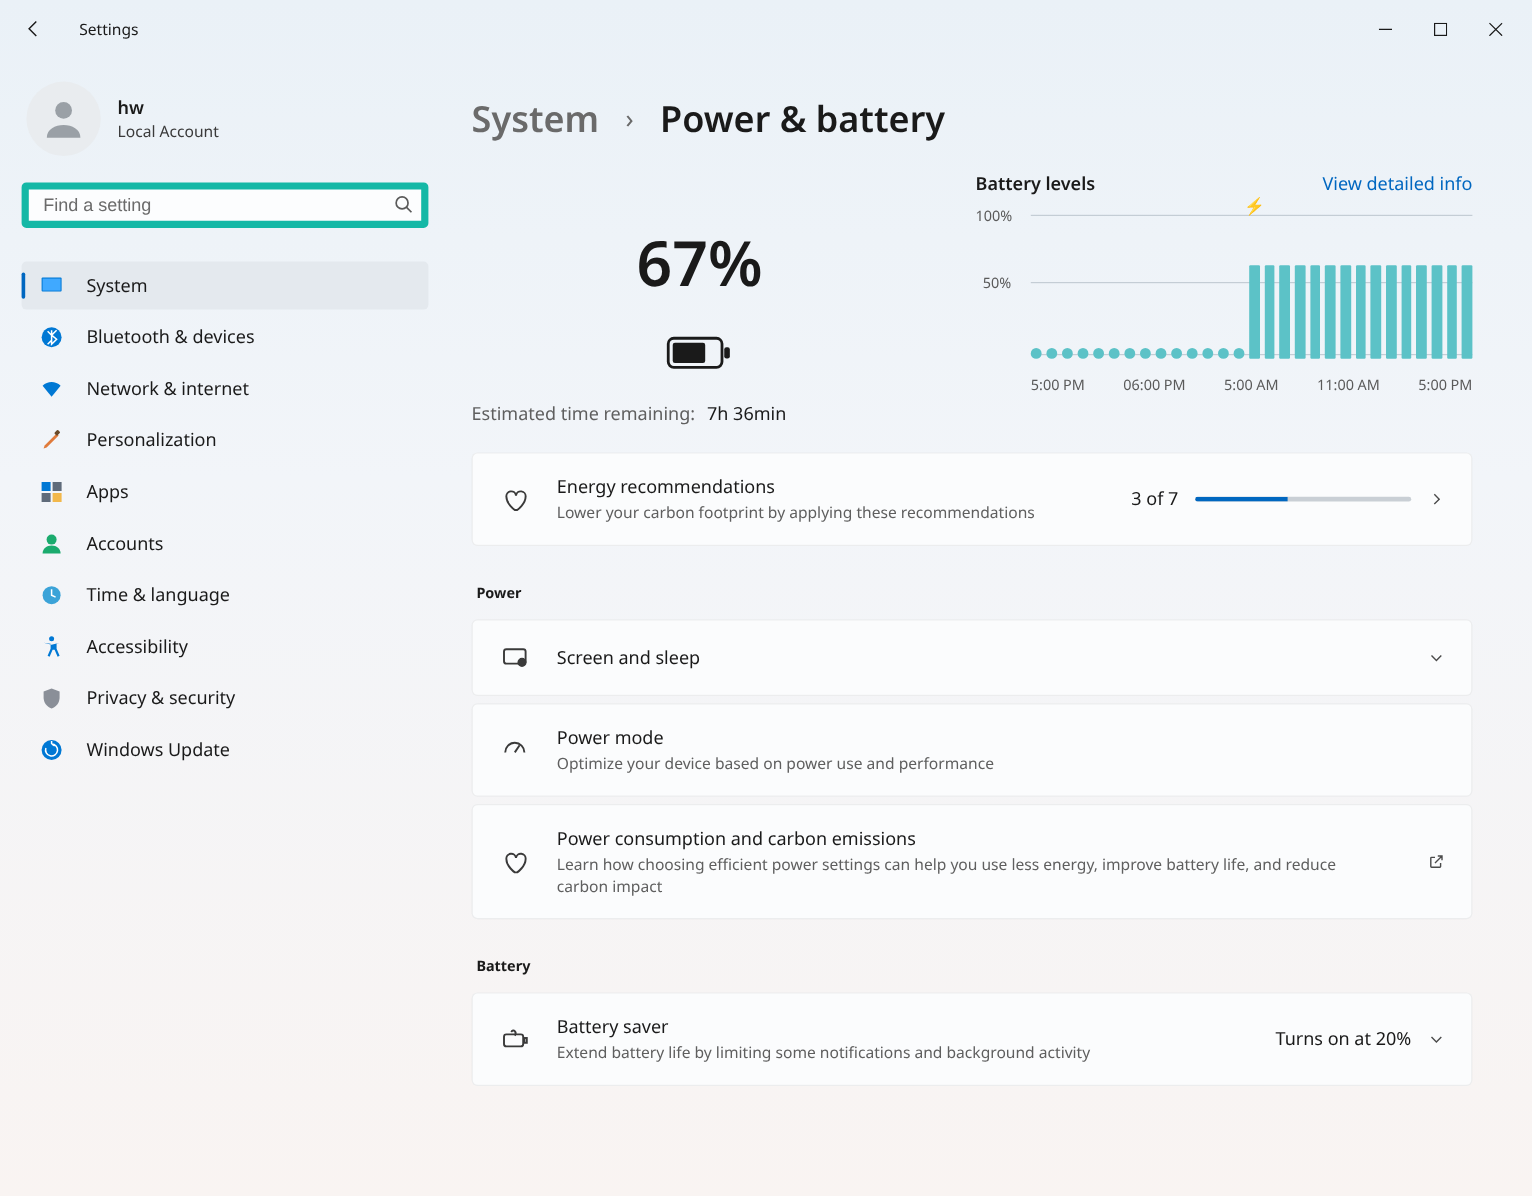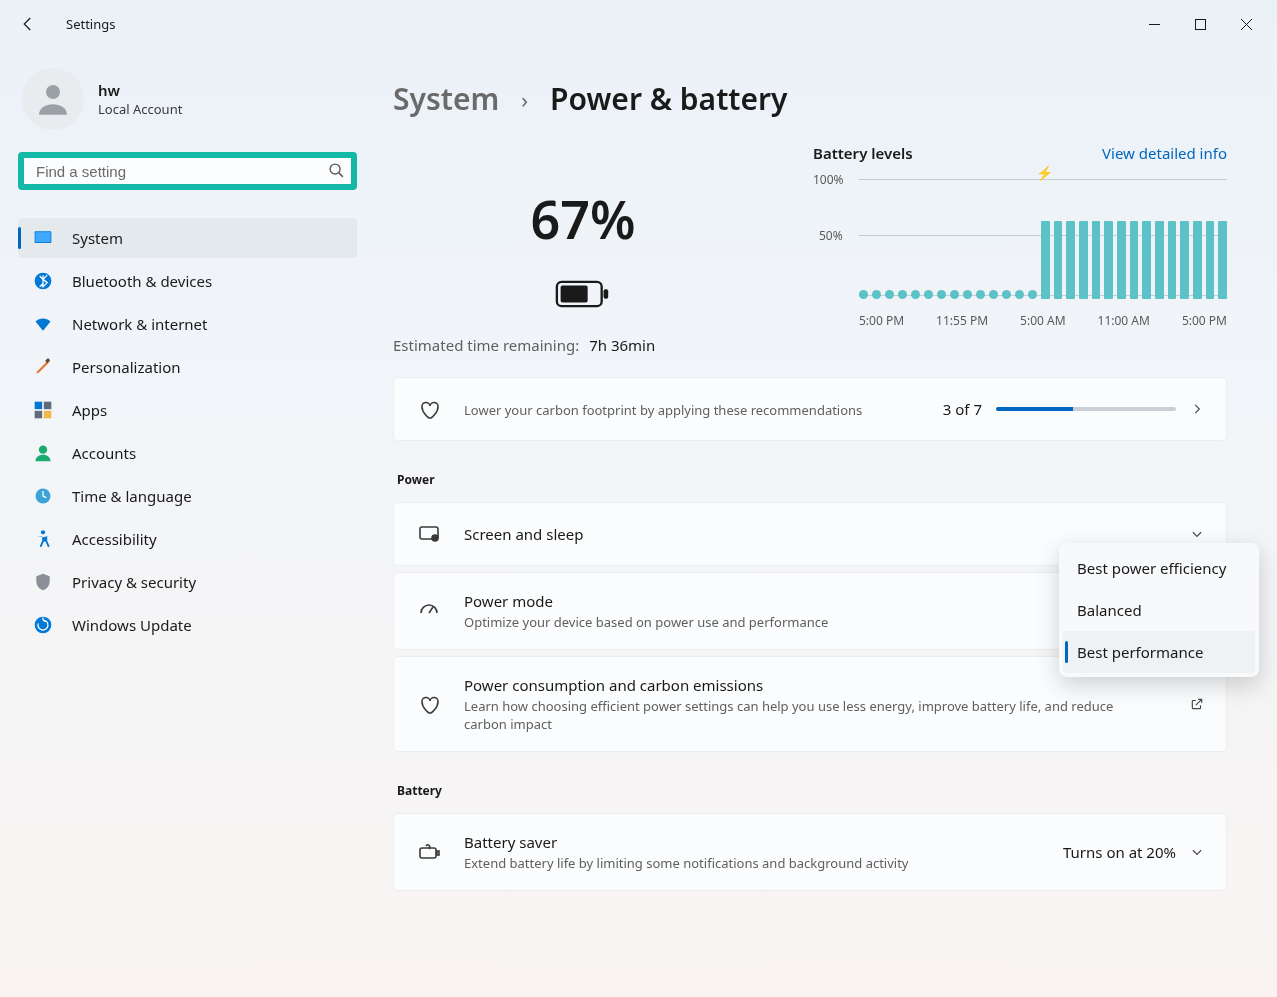--- a/index.html
+++ b/index.html
@@ -330,36 +330,37 @@
               <div class="bar" style="height: 77.72px;"></div>
               <div class="bar" style="height: 77.72px;"></div>
               <div class="bar" style="height: 77.72px;"></div>
               <div class="bar" style="height: 77.72px;"></div>
               <div class="bar" style="height: 77.72px;"></div>
               <div class="bar" style="height: 77.72px;"></div>
               <div class="bar" style="height: 77.72px;"></div>
             </div>
           <div class="xlabels">
             <span>5:00 PM</span>
-            <span>11:55 PM</span>
+            <span>06:00 PM</span>
             <span>5:00 AM</span>
             <span>11:00 AM</span>
             <span>5:00 PM</span>
           </div>
         </div>
       </div>
     </div>
 
     <div class="card">
       <span class="cico">
           <svg viewBox="0 0 24 24" fill="none" stroke="#3a3a3a" stroke-width="1.6">
             <path d="M12 21s-7-5-7-11a4 4 0 018-1 4 4 0 018 1c0 6-7 11-7 11z"></path>
           </svg>
         </span>
       <div class="ctxt">
+        <div class="ctitle">Energy recommendations</div>
         <div class="csub">Lower your carbon footprint by applying these recommendations</div>
       </div>
       <div class="caction">
         <span>3 of 7</span>
         <div class="prog">
             <div class="fill" id="energy-fill" style="width: 43%;"></div>
           </div>
         <svg class="chev" viewBox="0 0 24 24" fill="none" stroke="#4a4a4a" stroke-width="2">
             <path d="M9 5l7 7-7 7"></path>
           </svg>
@@ -430,20 +431,15 @@
         <div class="csub">Extend battery life by limiting some notifications and background activity</div>
       </div>
       <div class="caction">
         <span>Turns on at 20%</span>
         <svg class="chev" viewBox="0 0 24 24" fill="none" stroke="#4a4a4a" stroke-width="2">
             <path d="M5 9l7 7 7-7"></path>
           </svg>
       </div>
     </div>
 
-    <div class="popup" style="top:495px; right:18px;">
-      <div class="popup-item">Best power efficiency</div>
-      <div class="popup-item">Balanced</div>
-      <div class="popup-item sel">Best performance</div>
-    </div>
 
   </main>
 </div>
 
 </body></html>

